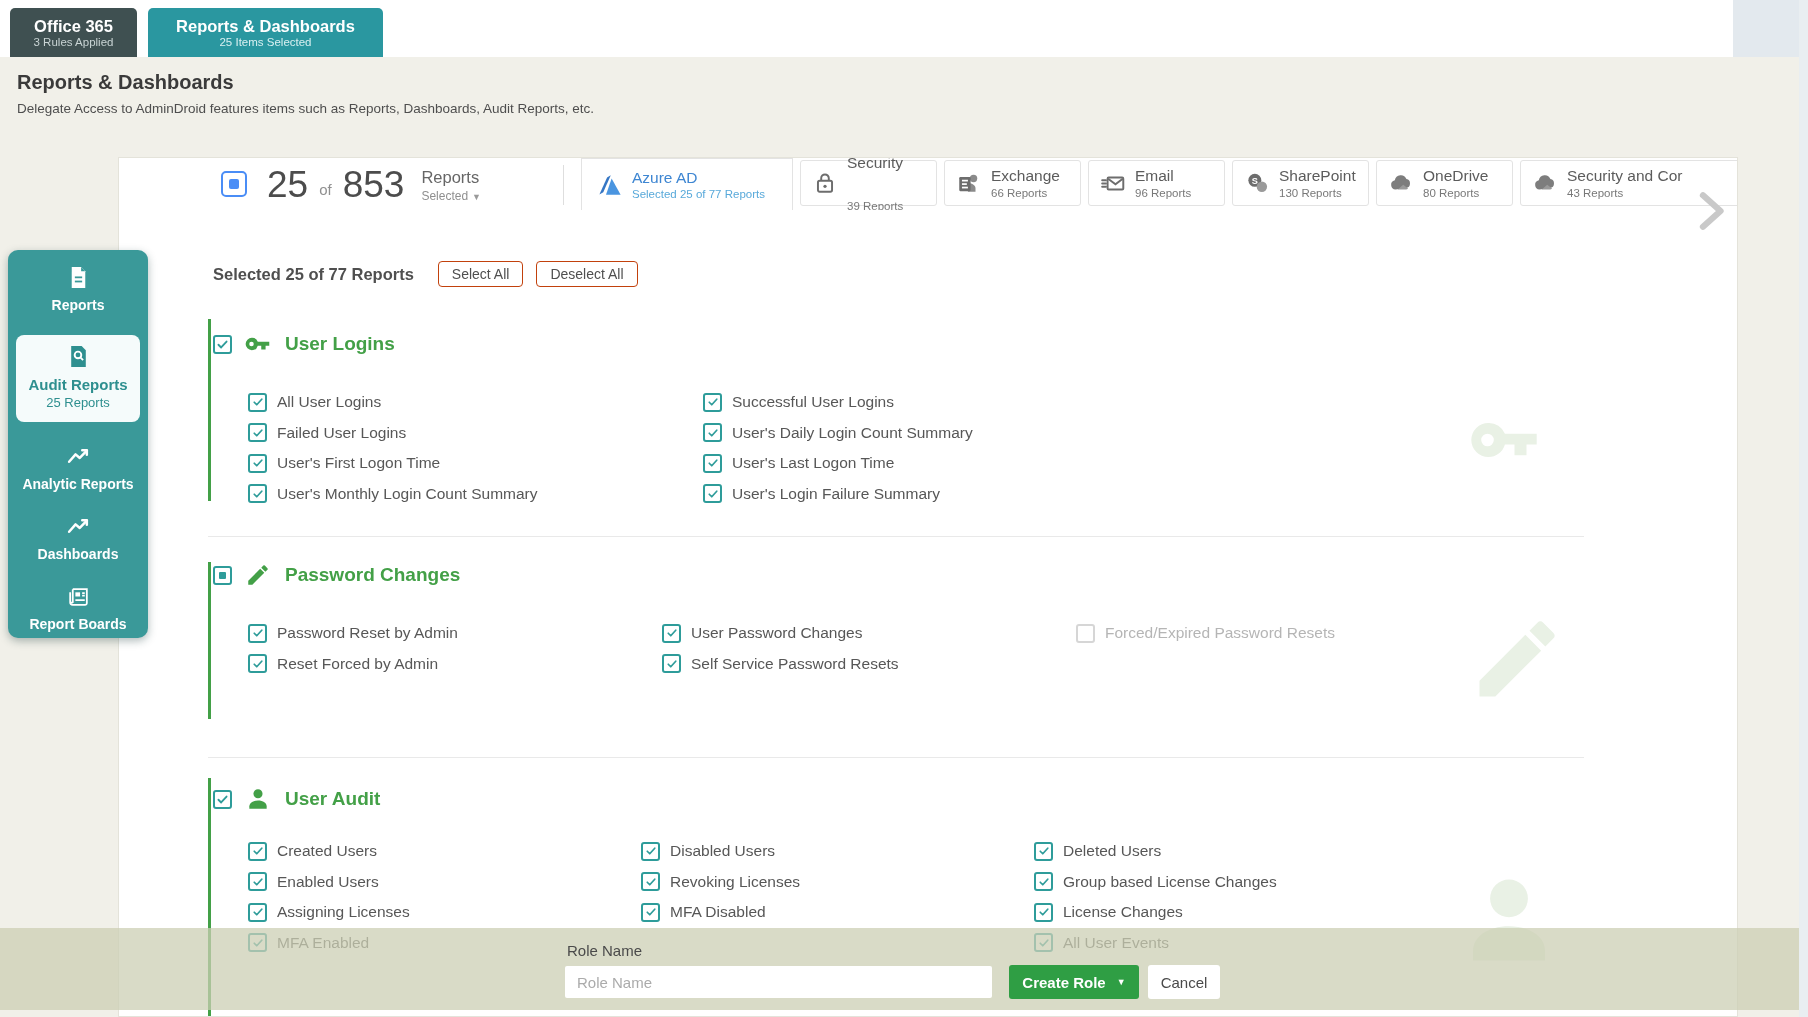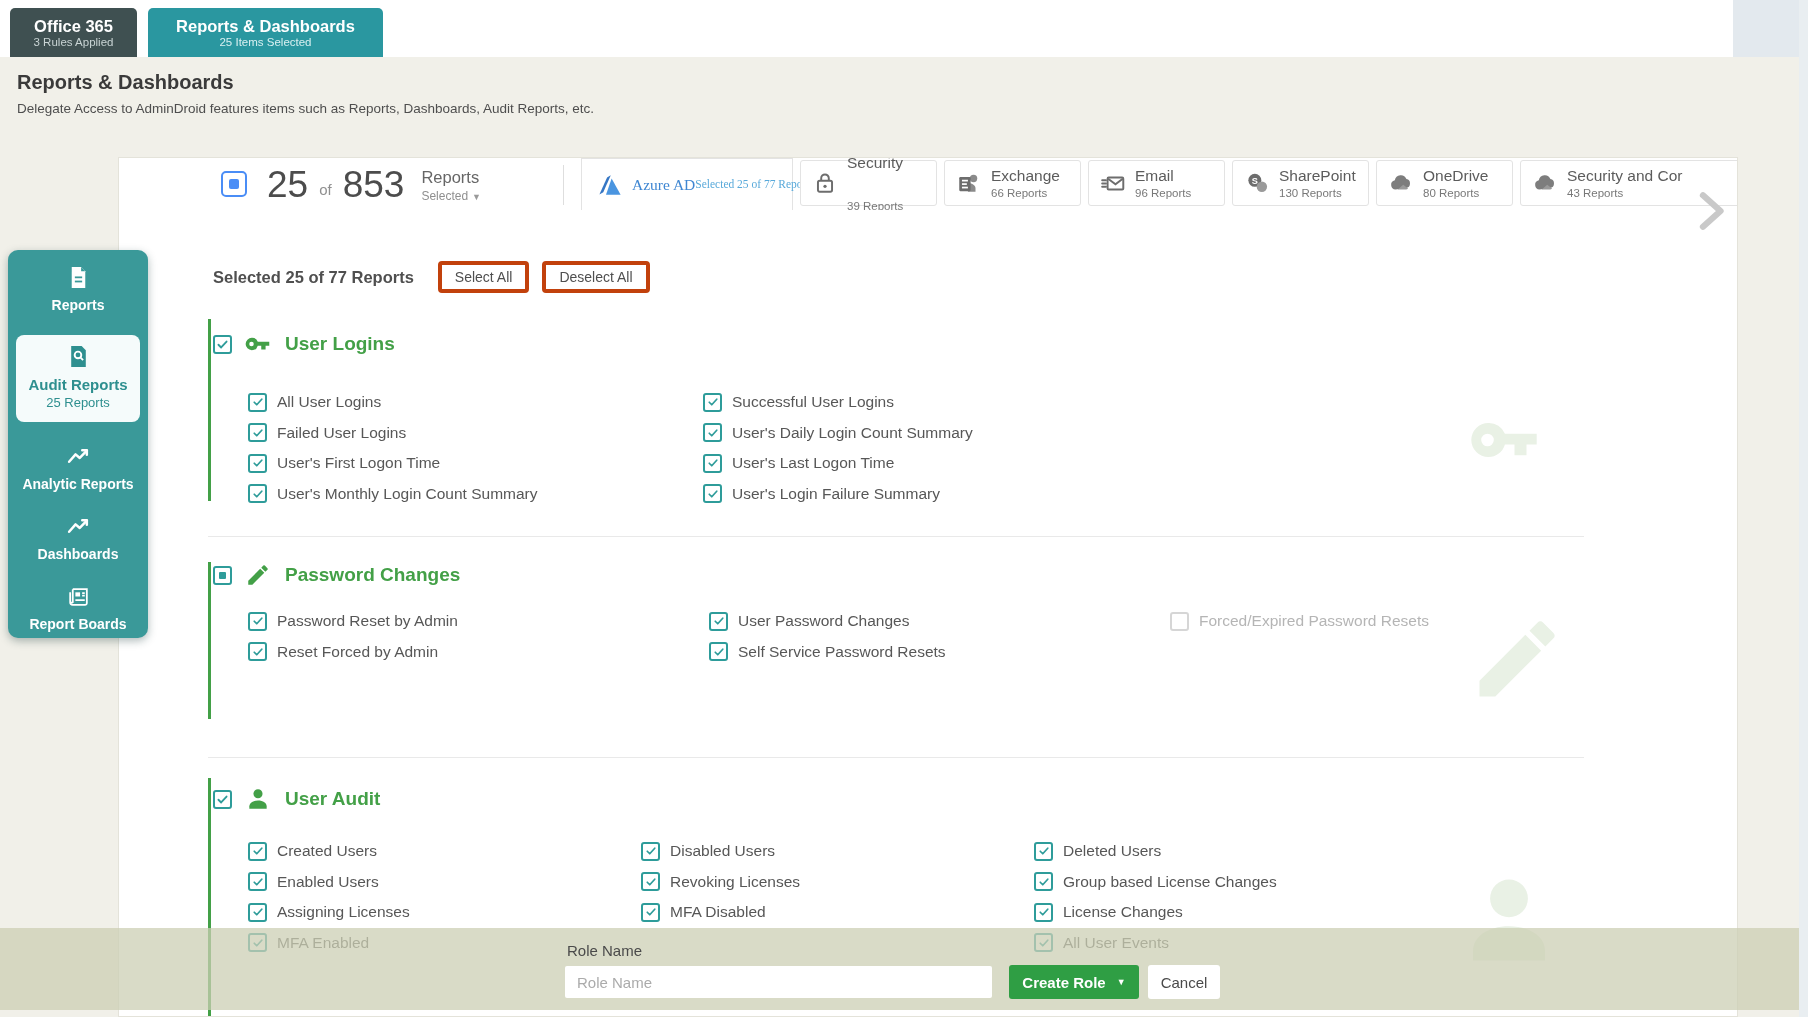--- a/index.html
+++ b/index.html
@@ -55,21 +55,21 @@
   .t-title{font-size:15.5px;color:#5c5c5c;line-height:1.1;white-space:nowrap;}
   .t-sub{font-size:11.5px;color:#787878;margin-top:2px;white-space:nowrap;}
   .svc-tab.selected .t-title{color:#3e86d2;}
   .svc-tab.selected .t-sub{color:#58a9da;}
   .chevron{position:absolute;right:6px;top:28px;width:42px;height:50px;cursor:pointer;z-index:5;}
   .chevron svg{width:100%;height:100%;}
 
   
   .toolbar{position:absolute;left:94px;top:103px;display:flex;align-items:center;}
   .toolbar .sel-text{font-size:16.5px;font-weight:700;color:#4f4f4f;margin-right:24px;}
-  .tb-btn{border:4px solid #c2410c;border-radius:4px;background:#fff;color:#4f4f4f;font-size:14px;
+  .tb-btn{border:1px solid #c2410c;border-radius:4px;background:#fff;color:#4f4f4f;font-size:14px;
           padding:4px 13px;margin-right:13px;cursor:pointer;font-family:inherit;}
 
   
   .sections{position:absolute;left:89px;top:161px;right:0;bottom:0;}
   .sec-body{border-left:3px solid #43a047;position:relative;}
   .sec-divider{height:1px;width:1376px;background:#e9e9e9;}
   .div-a{margin:35px 0 25px 0;}
   .div-b{margin:38px 0 20px 0;}
   .sec-0{height:182px;padding-top:12px;box-sizing:border-box;}
   .sec-1{height:157px;}
@@ -77,21 +77,21 @@
   .sec-head{display:flex;align-items:center;margin-left:2px;}
   .sec-cb{width:15px;height:15px;border:2px solid #2e9c9a;border-radius:3px;display:flex;align-items:center;
           justify-content:center;cursor:pointer;flex:0 0 15px;}
   .sec-cb svg{width:13px;height:13px;}
   .sec-cb .dash{width:7px;height:7px;background:#2e9c9a;border-radius:1px;}
   .sec-icon{width:26px;height:26px;margin-left:13px;color:#43a047;}
   .sec-icon svg{width:100%;height:100%;}
   .sec-title{font-size:19px;font-weight:700;color:#43a047;margin:0 0 0 14px;}
   .sec-cols{display:flex;margin-left:37px;}
   .m-0{margin-top:30px;}
-  .m-1{margin-top:18px;gap:47px;}
+  .m-1{margin-top:30px;}
   .m-2{margin-top:24px;}
   .w-0{width:455px;text-align:right;}
   .w-1{width:414px;}
   .w-2{width:393px;}
   .sec-col{display:flex;flex-direction:column;}
   .item{display:flex;align-items:center;height:30.5px;gap:10px;cursor:pointer;}
   .item-cb{width:15px;height:15px;border:2px solid #2e9c9a;border-radius:3px;display:flex;align-items:center;
            justify-content:center;flex:0 0 15px;}
   .item-cb svg{width:12px;height:12px;}
   .item-lbl{font-size:15.5px;color:#575757;}
@@ -168,21 +168,21 @@
     </div>
 
     <div class="vdiv"></div>
 
     <div class="svc-tabs" id="svcTabs">
         <div class="svc-tab selected">
           <span class="svc-icon"><svg viewBox="0 0 24 24">
               <path fill="#3576c4" d="M12.7 3.1L5.8 18.6l-3.6 2.1L9.3 5.1z"></path>
               <path fill="#4a95e0" d="M13.5 5.9l-5.2 15h13.5z"></path>
             </svg></span>
-          <span class="svc-texts" style="display:flex;flex-direction:row;font-family:Liberation Serif, serif;">
+          <span class="svc-texts" style="display:flex;flex-direction:column;">
             <span class="t-title">Azure AD</span>
             <span class="t-sub">Selected 25 of 77 Reports</span>
           </span>
         </div>
         <div class="svc-tab">
           <span class="svc-icon"><svg viewBox="0 0 24 24" fill="none" stroke="#6d6d6d" stroke-width="1.8">
               <rect x="5.5" y="10" width="13" height="10" rx="1.5"></rect>
               <path d="M8.5 10V7.6a3.5 3.5 0 017 0V10"></path>
               <circle cx="12" cy="15" r="1.5" fill="#6d6d6d" stroke="none"></circle>
             </svg></span>

